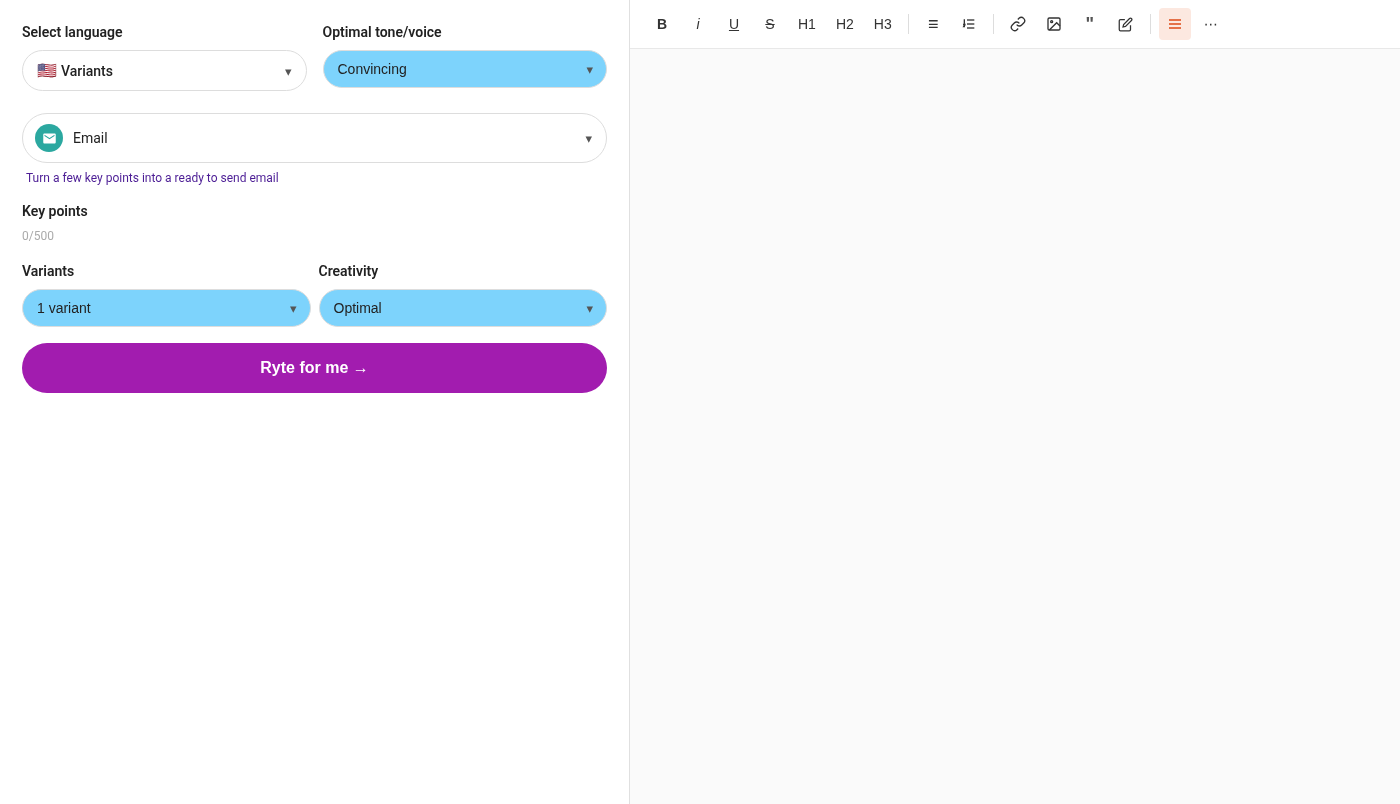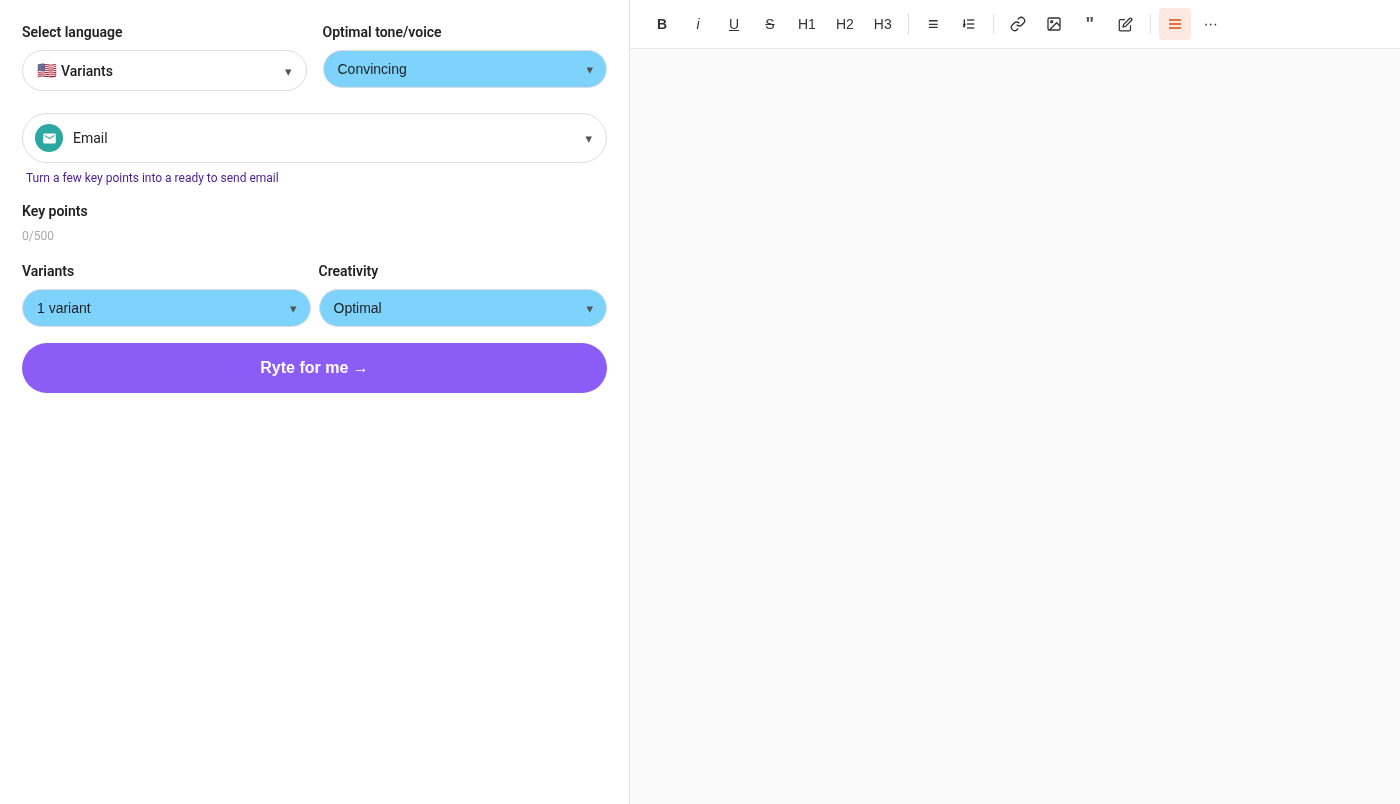--- a/index.html
+++ b/index.html
@@ -180,21 +180,21 @@
     .variants-row {
       display: flex;
       gap: 8px;
       margin-bottom: 16px;
       justify-content: center;
     }
 
     
     .ryte-btn {
       width: 100%;
-      background: #8b5cf6;
+      background: #a21caf;
       color: white;
       border: none;
       border-radius: 50px;
       padding: 16px;
       font-size: 16px;
       font-weight: 600;
       cursor: pointer;
       display: flex;
       align-items: flex-end;
       justify-content: center;

